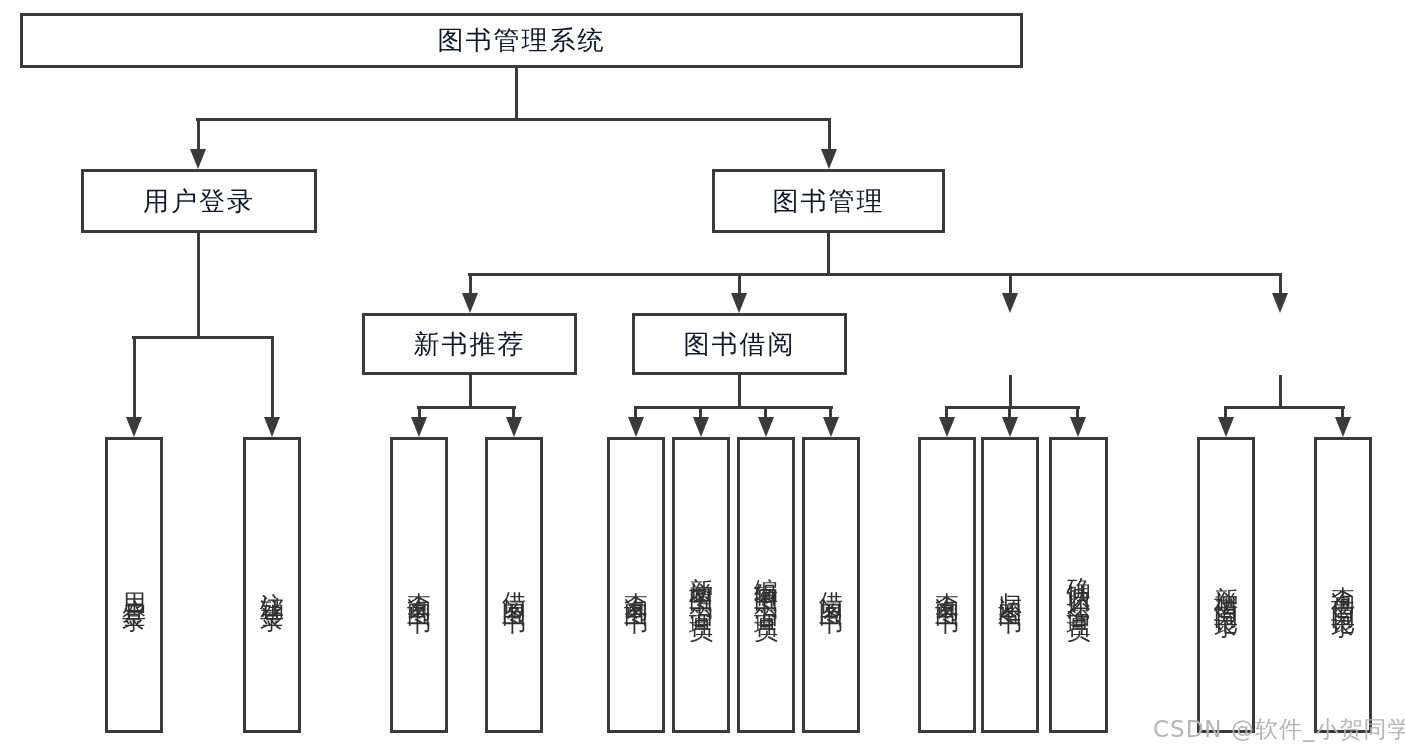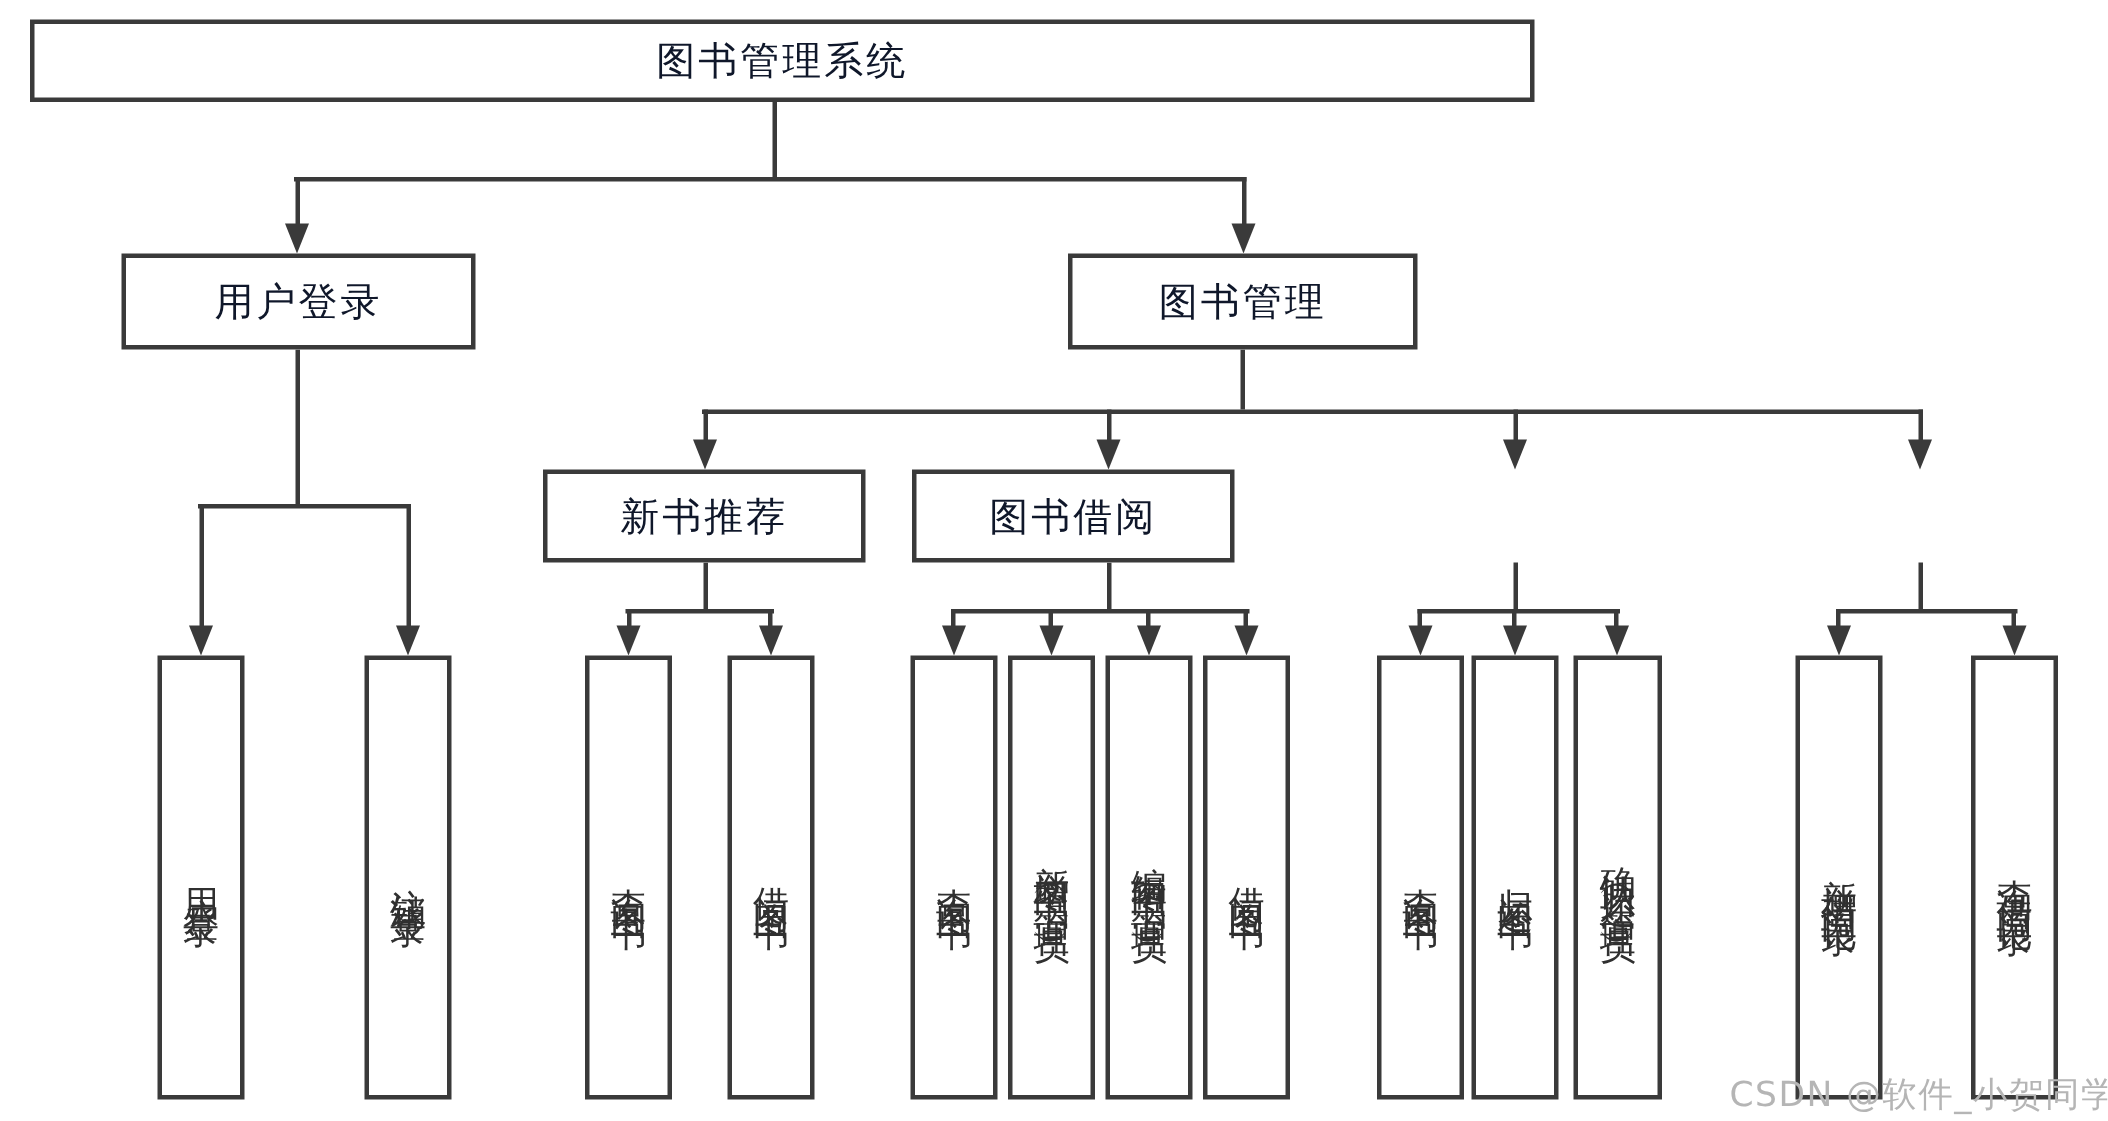--- a/index.html
+++ b/index.html
@@ -101,21 +101,21 @@
   <div class="tri" style="left:1218px; top:417px;"></div>
   <div class="vl" style="left:1341px; top:406px; height:13px;"></div>
   <div class="tri" style="left:1335px; top:417px;"></div>
 
   <div class="box" style="left:20px; top:13px; width:1003px; height:55px;">图书管理系统</div>
 
   <div class="box" style="left:81px; top:169px; width:236px; height:64px;">用户登录</div>
   <div class="box" style="left:712px; top:169px; width:233px; height:64px;">图书管理</div>
 
   <div class="box" style="left:362px; top:313px; width:215px; height:62px;">新书推荐</div>
-  <div class="box" style="left:608px; top:313px; width:215px; height:62px;">图书借阅</div>
+  <div class="box" style="left:632px; top:313px; width:215px; height:62px;">图书借阅</div>
 
   <div class="vbox" style="left:105px; top:437px; width:58px; height:296px;">
     <span class="vtext">用户登录</span>
   </div>
   <div class="vbox" style="left:243px; top:437px; width:58px; height:296px;">
     <span class="vtext">注销登录</span>
   </div>
 
   <div class="vbox" style="left:390px; top:437px; width:58px; height:296px;">
     <span class="vtext">查询图书</span>

